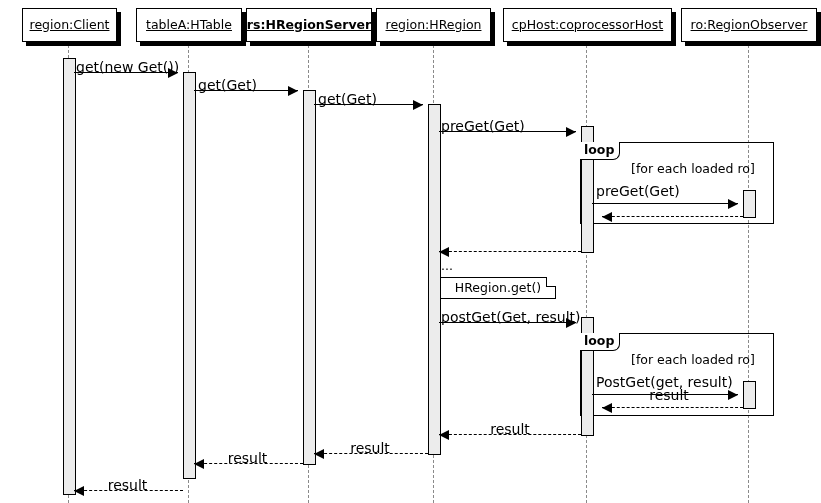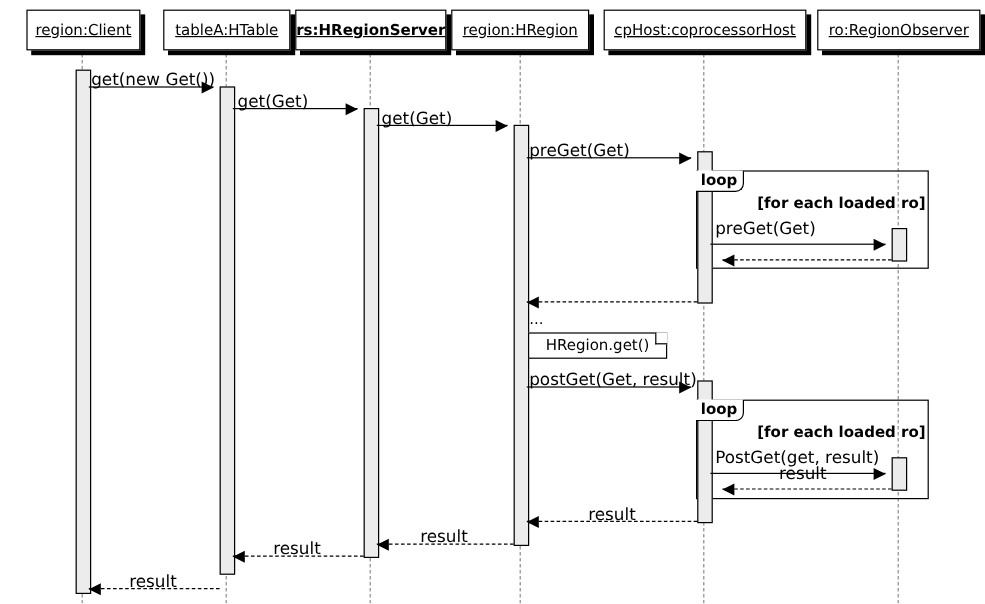--- a/index.html
+++ b/index.html
@@ -16,21 +16,21 @@
          border-top:5px solid transparent;border-bottom:5px solid transparent;}
   .ahead.r{border-left:10px solid #000000;}
   .ahead.l{border-right:10px solid #000000;}
   .mlabel{position:absolute;font-size:14px;color:#000;white-space:nowrap;z-index:7;line-height:1;}
   .mlabel.rt{text-align:center;}
   .frame{position:absolute;border:1.6px solid #000000;background:transparent;z-index:2;}
   .ftab{position:absolute;background:#ffffff;border:1.6px solid #000000;
         border-top:none;border-left:none;border-bottom-right-radius:7px;z-index:8;
         display:flex;align-items:center;padding-left:4px;box-sizing:border-box;}
   .ftab span{font-size:12.5px;font-weight:bold;color:#000;line-height:1;}
-  .fcond{position:absolute;font-size:12.5px;font-weight:bold;color:#000;white-space:nowrap;z-index:8;line-height:1;}
+  .fcond{position:absolute;font-size:12.5px;font-weight:normal;color:#000;white-space:nowrap;z-index:8;line-height:1;}
   .note{position:absolute;background:#ffffff;border:1.4px solid #000000;z-index:8;
         display:flex;align-items:center;justify-content:center;box-sizing:border-box;}
   .note span{font-size:12.5px;color:#000;white-space:nowrap;line-height:1;}
   .note .fold{position:absolute;top:-1px;right:-1px;width:9px;height:9px;background:#ffffff;
         border-left:1.4px solid #000;border-bottom:1.4px solid #000;
         transform:none;}
   .dots{position:absolute;font-size:12.5px;color:#000;z-index:7;line-height:1;}
 </style>
 </head>
 <body>

